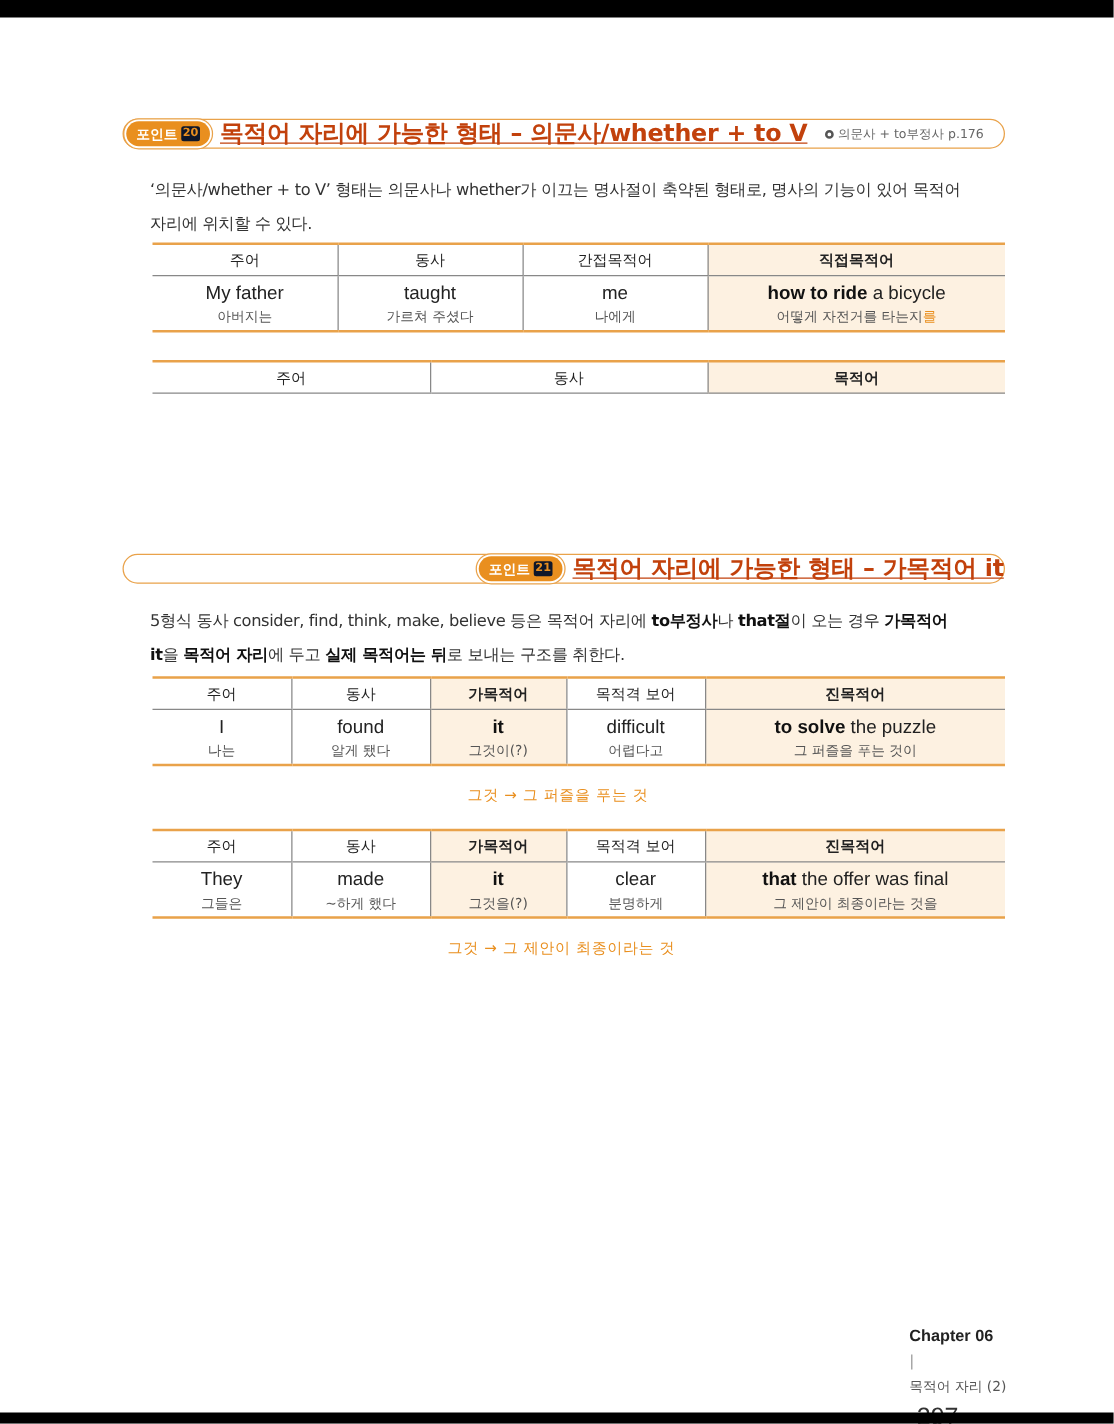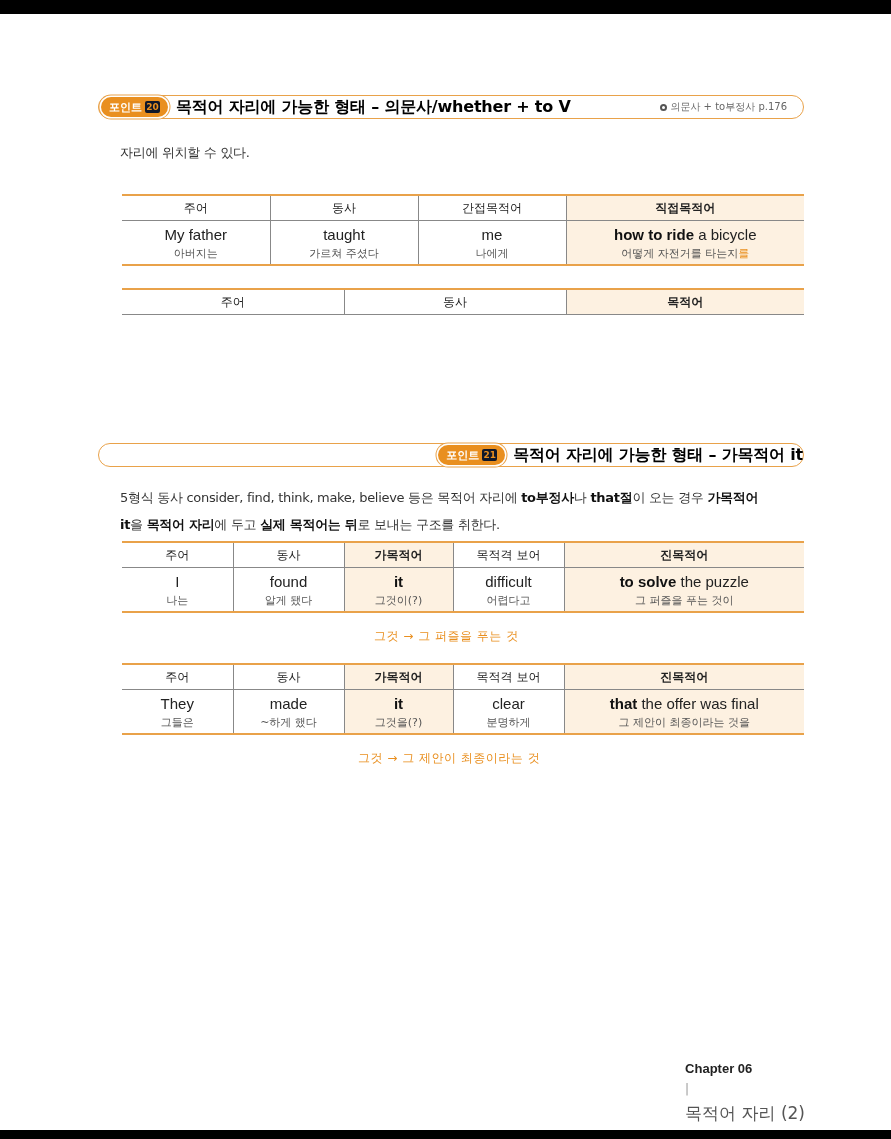--- a/index.html
+++ b/index.html
@@ -25,22 +25,23 @@
     background:#e98f1f; border-radius:11px;
     box-shadow:0 0 0 1.5px #fff, 0 0 0 2.5px #e9a24a;
     color:#fff; font-weight:bold; font-size:11px;
   }
   .badge-num {
     display:inline-block; min-width:13px; height:12px; line-height:12px;
     background:#0f172a; color:#e98f1f; border-radius:2px;
     font-size:9px; text-align:center; font-weight:bold; padding:0 1px;
   }
   .point-title {
-    margin-left:8px; font-size:16px; font-weight:bold; color:#000000;
+    margin-left:8px; font-size:19px; font-weight:bold; color:#c2410c;
     letter-spacing:-0.2px;
+    text-decoration:underline;
   }
   .point-ref {
     margin-left:auto; margin-right:16px; font-size:10px; color:#666;
     display:flex; align-items:center; gap:3px;
   }
   .ref-icon {
     display:inline-block; width:7px; height:7px; border-radius:50%;
     border:2.5px solid #555; box-sizing:content-box; width:3px; height:3px;
   }
 
@@ -70,41 +71,42 @@
   .ko { font-size:11px; color:#555; height:18px; line-height:16px; }
   .ko .or { color:#e98f1f; }
   .note {
     position:absolute; font-size:12px; color:#e98f1f; letter-spacing:0.5px;
   }
   .footer {
     position:absolute; right:86px; top:1061px; display:flex; align-items:flex-start; gap:6px;flex-direction:column;
   }
   .footer .chap { font-family:"Liberation Sans", sans-serif; font-weight:bold; font-size:13px; color:#222; }
   .footer .sep { color:#999; font-size:12px; }
-  .footer .sub { font-size:17px; color:#555; }
+  .footer .sub { font-size:11px; color:#555; }
   .footer .page { font-family:"Liberation Sans", sans-serif; font-size:20px; color:#333; margin-left:6px; }
 </style>
 </head>
 <body>
 
 <div class="bar-top"></div>
 
 <div class="point-header" style="top:95px;">
   <span class="badge">
     <span>포인트</span>
     <span class="badge-num">20</span>
   </span>
   <span class="point-title">목적어 자리에 가능한 형태 – 의문사/whether + to V</span>
   <span class="point-ref">
     <span class="ref-icon"></span>
     <span>의문사 + to부정사 p.176</span>
   </span>
 </div>
 
 <div class="para" style="top:139px;">
+  <div>‘의문사/whether + to V’ 형태는 의문사나 whether가 이끄는 명사절이 축약된 형태로, 명사의 기능이 있어 목적어</div>
   <div>자리에 위치할 수 있다.</div>
 </div>
 
 <table class="gt" style="top:194px; width:682px;">
   <colgroup>
       <col style="width:148px">
       <col style="width:148px">
       <col style="width:148px">
       <col style="width:238px">
     </colgroup>

